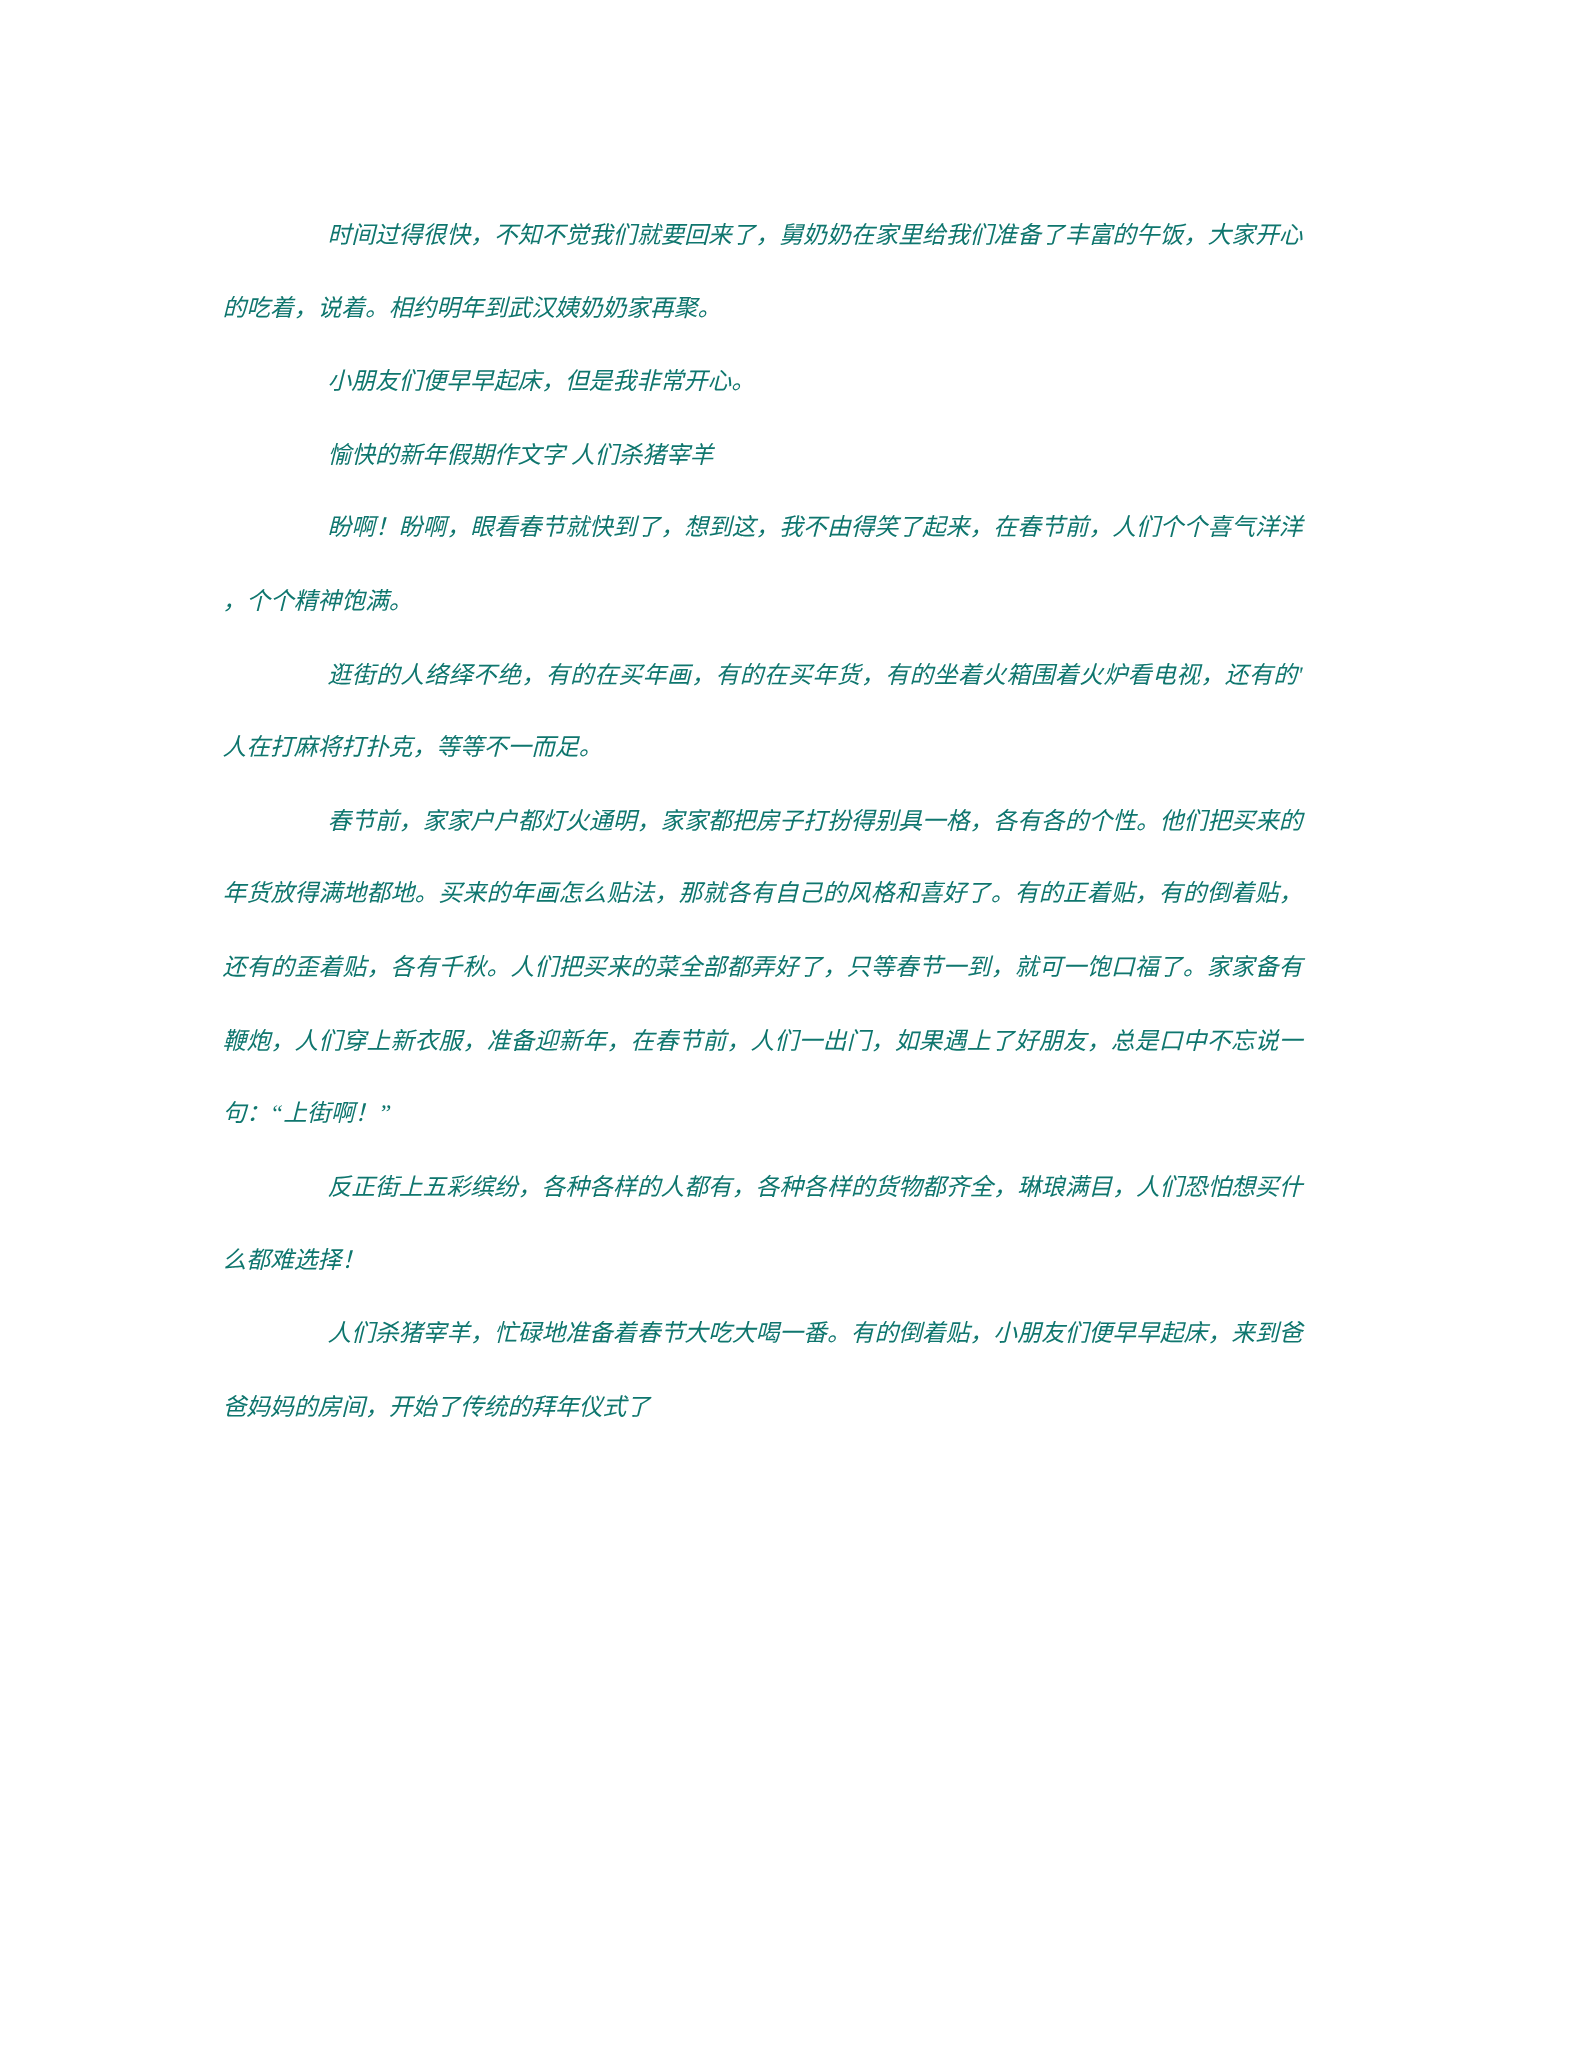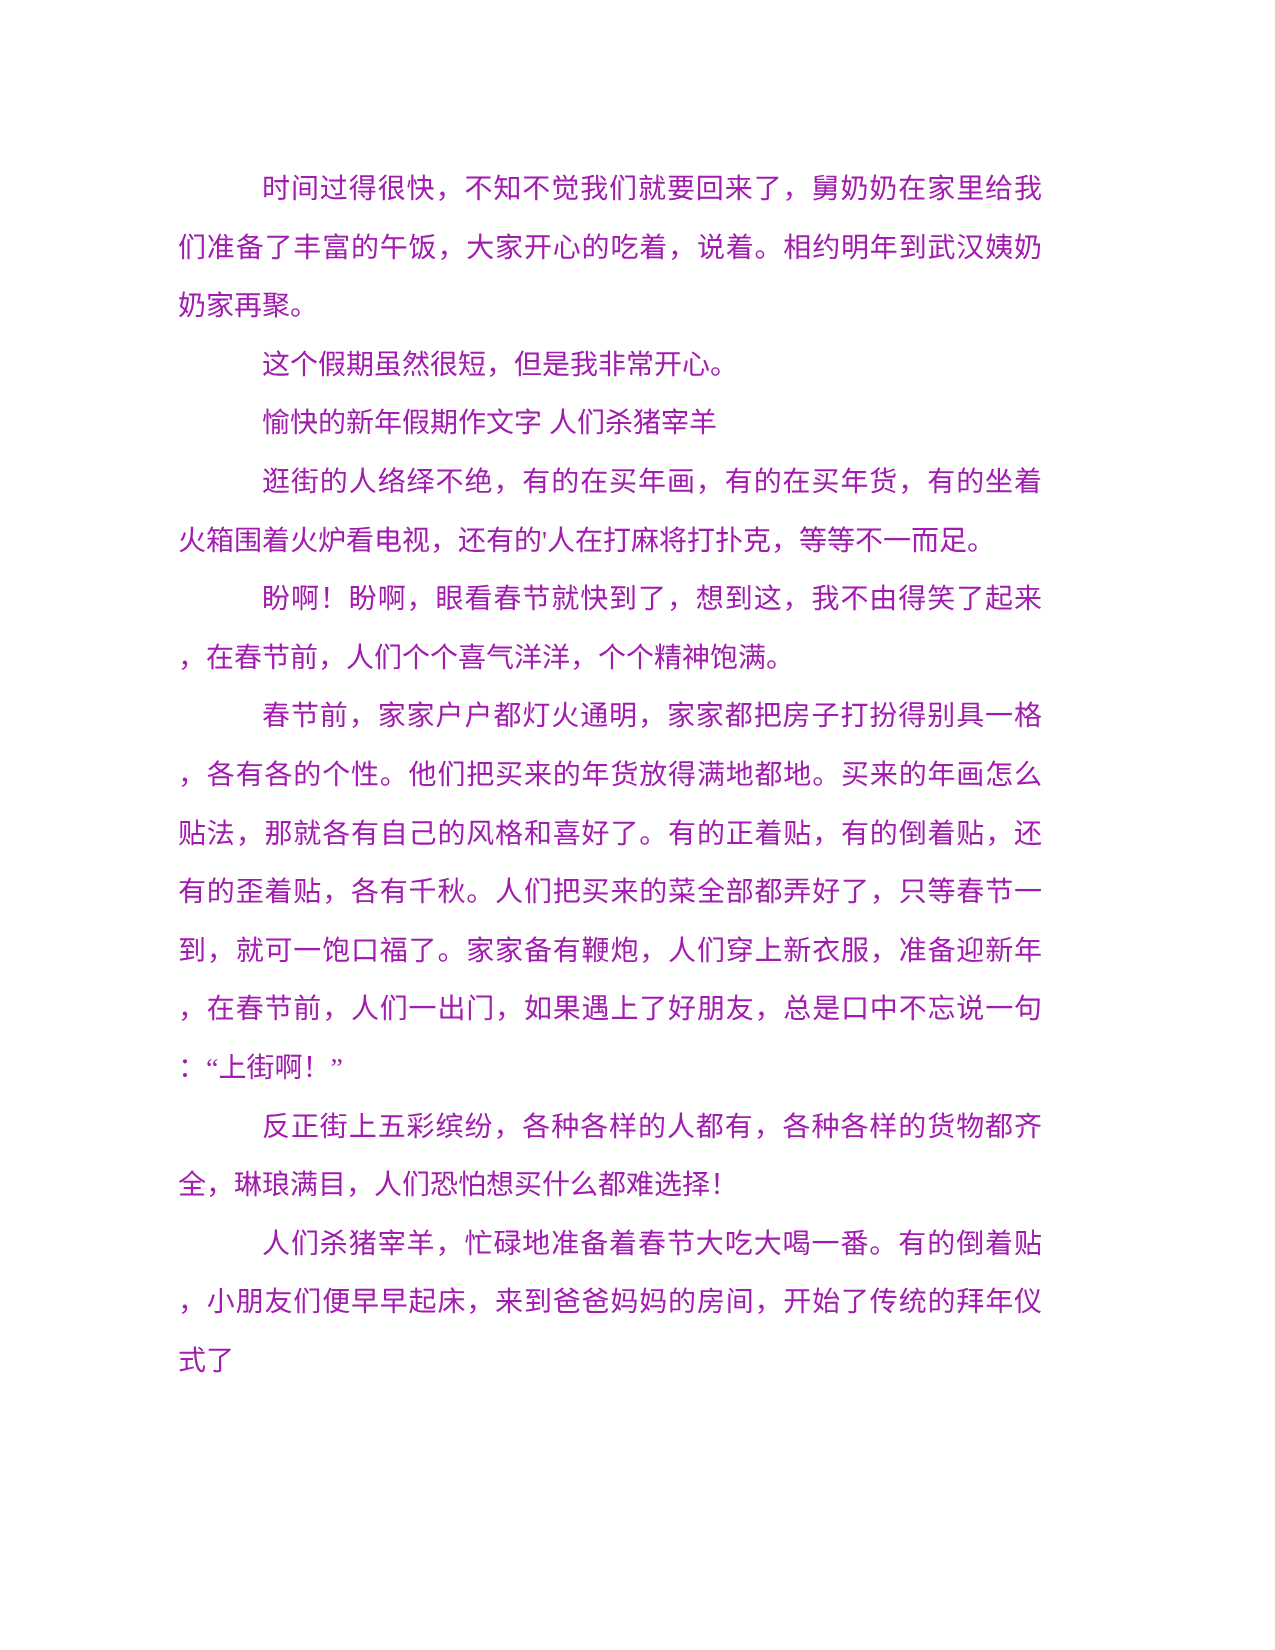--- a/index.html
+++ b/index.html
@@ -19,41 +19,42 @@
     height: 1650px;
     background: #ffffff;
     overflow: hidden;
   }
   
   .text-block {
     position: absolute;
     left: 178px;
     top: 160px;
     width: 864px;
-    color: #a21caf;
-    font-size: 28px;
+    color: #0f766e;
+    font-size: 19px;
     line-height: 58.6px;
     text-align: justify;
     text-justify: inter-character;
     line-break: anywhere;
     overflow-wrap: break-word;
+    font-style: italic;
   }
   .text-block p {
     margin: 0;
     padding: 0;
     text-indent: 84px; 
   }
 </style>
 </head>
 <body>
 
 <div class="page">
   <div class="text-block">
     <p>时间过得很快，不知不觉我们就要回来了，舅奶奶在家里给我们准备了丰富的午饭，大家开心的吃着，说着。相约明年到武汉姨奶奶家再聚。</p>
-    <p>这个假期虽然很短，但是我非常开心。</p>
+    <p>小朋友们便早早起床，但是我非常开心。</p>
     <p>愉快的新年假期作文字 人们杀猪宰羊</p>
+    <p>盼啊！盼啊，眼看春节就快到了，想到这，我不由得笑了起来，在春节前，人们个个喜气洋洋，个个精神饱满。</p>
     <p>逛街的人络绎不绝，有的在买年画，有的在买年货，有的坐着火箱围着火炉看电视，还有的'人在打麻将打扑克，等等不一而足。</p>
-    <p>盼啊！盼啊，眼看春节就快到了，想到这，我不由得笑了起来，在春节前，人们个个喜气洋洋，个个精神饱满。</p>
     <p>春节前，家家户户都灯火通明，家家都把房子打扮得别具一格，各有各的个性。他们把买来的年货放得满地都地。买来的年画怎么贴法，那就各有自己的风格和喜好了。有的正着贴，有的倒着贴，还有的歪着贴，各有千秋。人们把买来的菜全部都弄好了，只等春节一到，就可一饱口福了。家家备有鞭炮，人们穿上新衣服，准备迎新年，在春节前，人们一出门，如果遇上了好朋友，总是口中不忘说一句：“上街啊！”</p>
     <p>反正街上五彩缤纷，各种各样的人都有，各种各样的货物都齐全，琳琅满目，人们恐怕想买什么都难选择！</p>
     <p>人们杀猪宰羊，忙碌地准备着春节大吃大喝一番。有的倒着贴，小朋友们便早早起床，来到爸爸妈妈的房间，开始了传统的拜年仪式了</p>
   </div>
 </div>
 
 </body></html>

